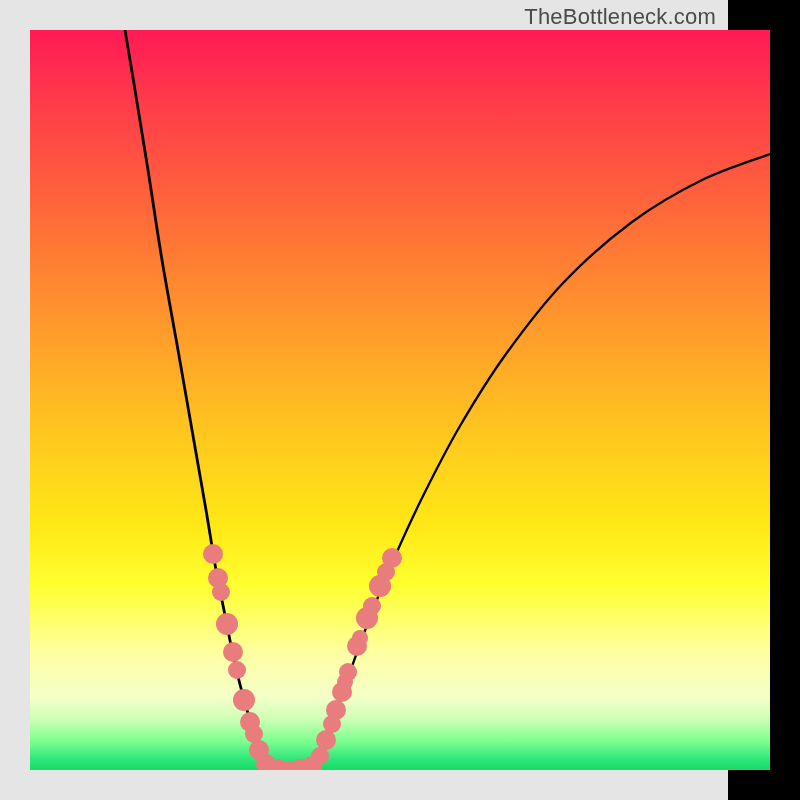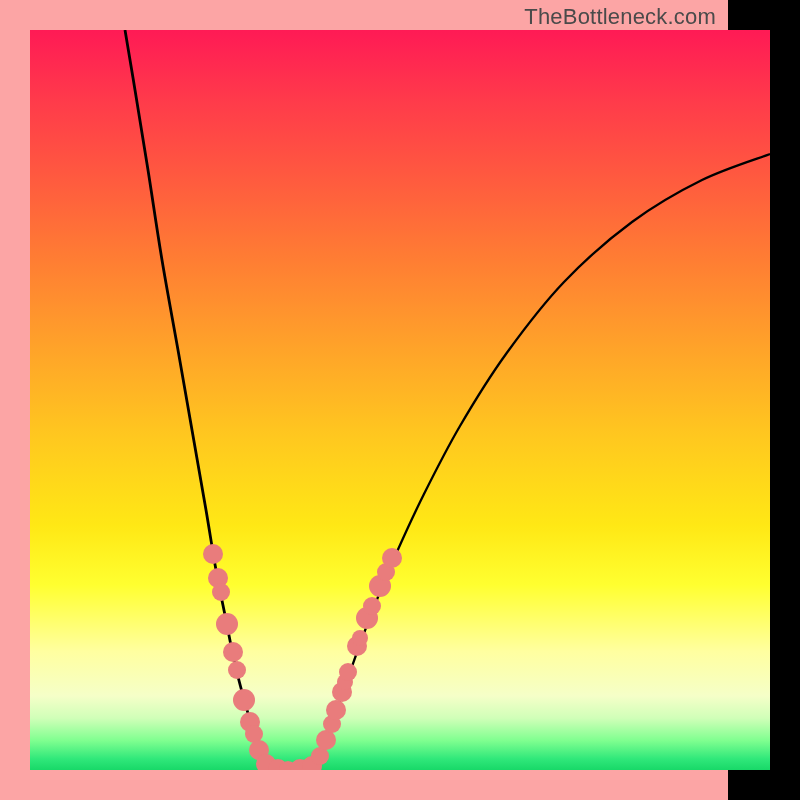--- a/index.html
+++ b/index.html
@@ -8,21 +8,21 @@
     width: 800px;
     height: 800px;
     overflow: hidden;
     background: #000;
     font-family: Arial, Helvetica, sans-serif;
   }
   .frame {
     position: relative;
     width: 728px;
     height: 800px;
-    background: #fca5a5;
+    background: #e5e5e5;
   }
   .plot-area {
     position: absolute;
     left: 30px;
     top: 30px;
     width: 740px;
     height: 740px;
     overflow: hidden;
   }
   .gradient-bg {

